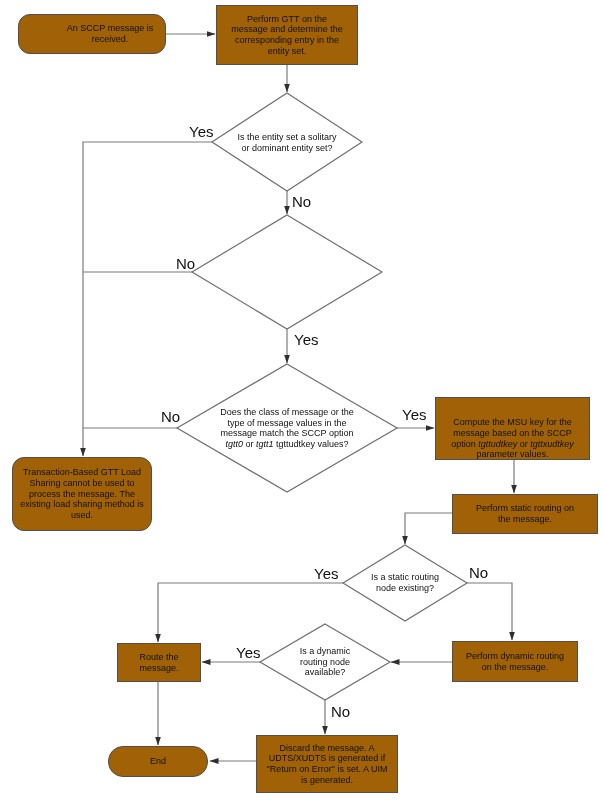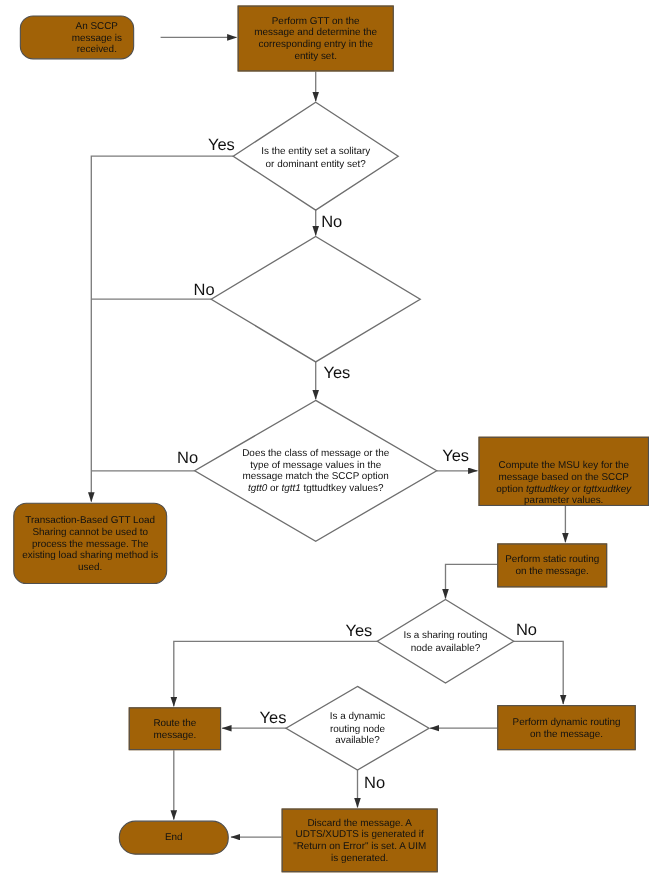--- a/index.html
+++ b/index.html
@@ -58,37 +58,37 @@
 
     <g fill="#ffffff" stroke="#6e6e6e" stroke-width="1.2">
       <polygon points="287,93 362,142 287,191 212,142"></polygon>
       <polygon points="287,215 382,272 287,329 192,272"></polygon>
       <polygon points="287,364 397,428 287,492 177,428"></polygon>
       <polygon points="405,545 467,583 405,621 343,583"></polygon>
       <polygon points="325,624 390,662 325,700 260,662"></polygon>
     </g>
   </svg>
 
-  <div class="node box rounded" style="left:18px; top:14px; width:104px; height:40px;padding-left:36px;">
+  <div class="node box rounded" style="left:18px; top:14px; width:148px; height:40px;padding-left:36px;">
     <span class="txt" style="width:92px;">An SCCP message is received.</span>
   </div>
 
   <div class="node box" style="left:216px; top:5px; width:142px; height:60px;">
     <span class="txt" style="width:116px;">Perform GTT on the message and determine the corresponding entry in the entity set.</span>
   </div>
 
   <div class="node box rounded" style="left:12px; top:457px; width:140px; height:74px;">
     <span class="txt" style="width:126px;">Transaction-Based GTT Load Sharing cannot be used to process the message. The existing load sharing method is used.</span>
   </div>
 
   <div class="node box" style="left:435px; top:397px; width:155px; height:63px;">
     <span class="txt" style="width:132px;margin-top:20px;"><span>Compute the MSU key for the message based on the SCCP option </span><span class="it">tgttudtkey</span><span> or </span><span class="it">tgttxudtkey</span><span> parameter values.</span></span>
   </div>
 
-  <div class="node box" style="left:452px; top:494px; width:100px; height:40px;">
+  <div class="node box" style="left:452px; top:494px; width:146px; height:40px;">
     <span class="txt" style="width:108px;">Perform static routing on the message.</span>
   </div>
 
   <div class="node box" style="left:452px; top:641px; width:126px; height:41px;">
     <span class="txt" style="width:108px;">Perform dynamic routing on the message.</span>
   </div>
 
   <div class="node box" style="left:117px; top:643px; width:84px; height:39px;">
     <span class="txt" style="width:48px;">Route the message.</span>
   </div>
@@ -99,21 +99,21 @@
 
   <div class="node box stadium" style="left:108px; top:746px; width:100px; height:31px;">
     <span class="txt">End</span>
   </div>
 
   <div class="dtext" style="left:287px; top:143px; width:100px;">Is the entity set a solitary or dominant entity set?</div>
 
 
   <div class="dtext" style="left:287px; top:428px; width:146px;"><span>Does the class of message or the type of message values in the message match the SCCP option </span><span class="it">tgtt0</span><span> or </span><span class="it">tgtt1</span><span> tgttudtkey values?</span></div>
 
-  <div class="dtext" style="left:405px; top:583px; width:80px;">Is a sharing routing node available?</div>
+  <div class="dtext" style="left:405px; top:583px; width:80px;">Is a static routing node existing?</div>
 
   <div class="dtext" style="left:325px; top:662px; width:58px;">Is a dynamic routing node available?</div>
 
   <div class="elabel" style="left:189px; top:123px;">Yes</div>
   <div class="elabel" style="left:292px; top:193px;">No</div>
   <div class="elabel" style="left:176px; top:255px;">No</div>
   <div class="elabel" style="left:294px; top:331px;">Yes</div>
   <div class="elabel" style="left:161px; top:408px;">No</div>
   <div class="elabel" style="left:402px; top:406px;">Yes</div>
   <div class="elabel" style="left:314px; top:565px;">Yes</div>

